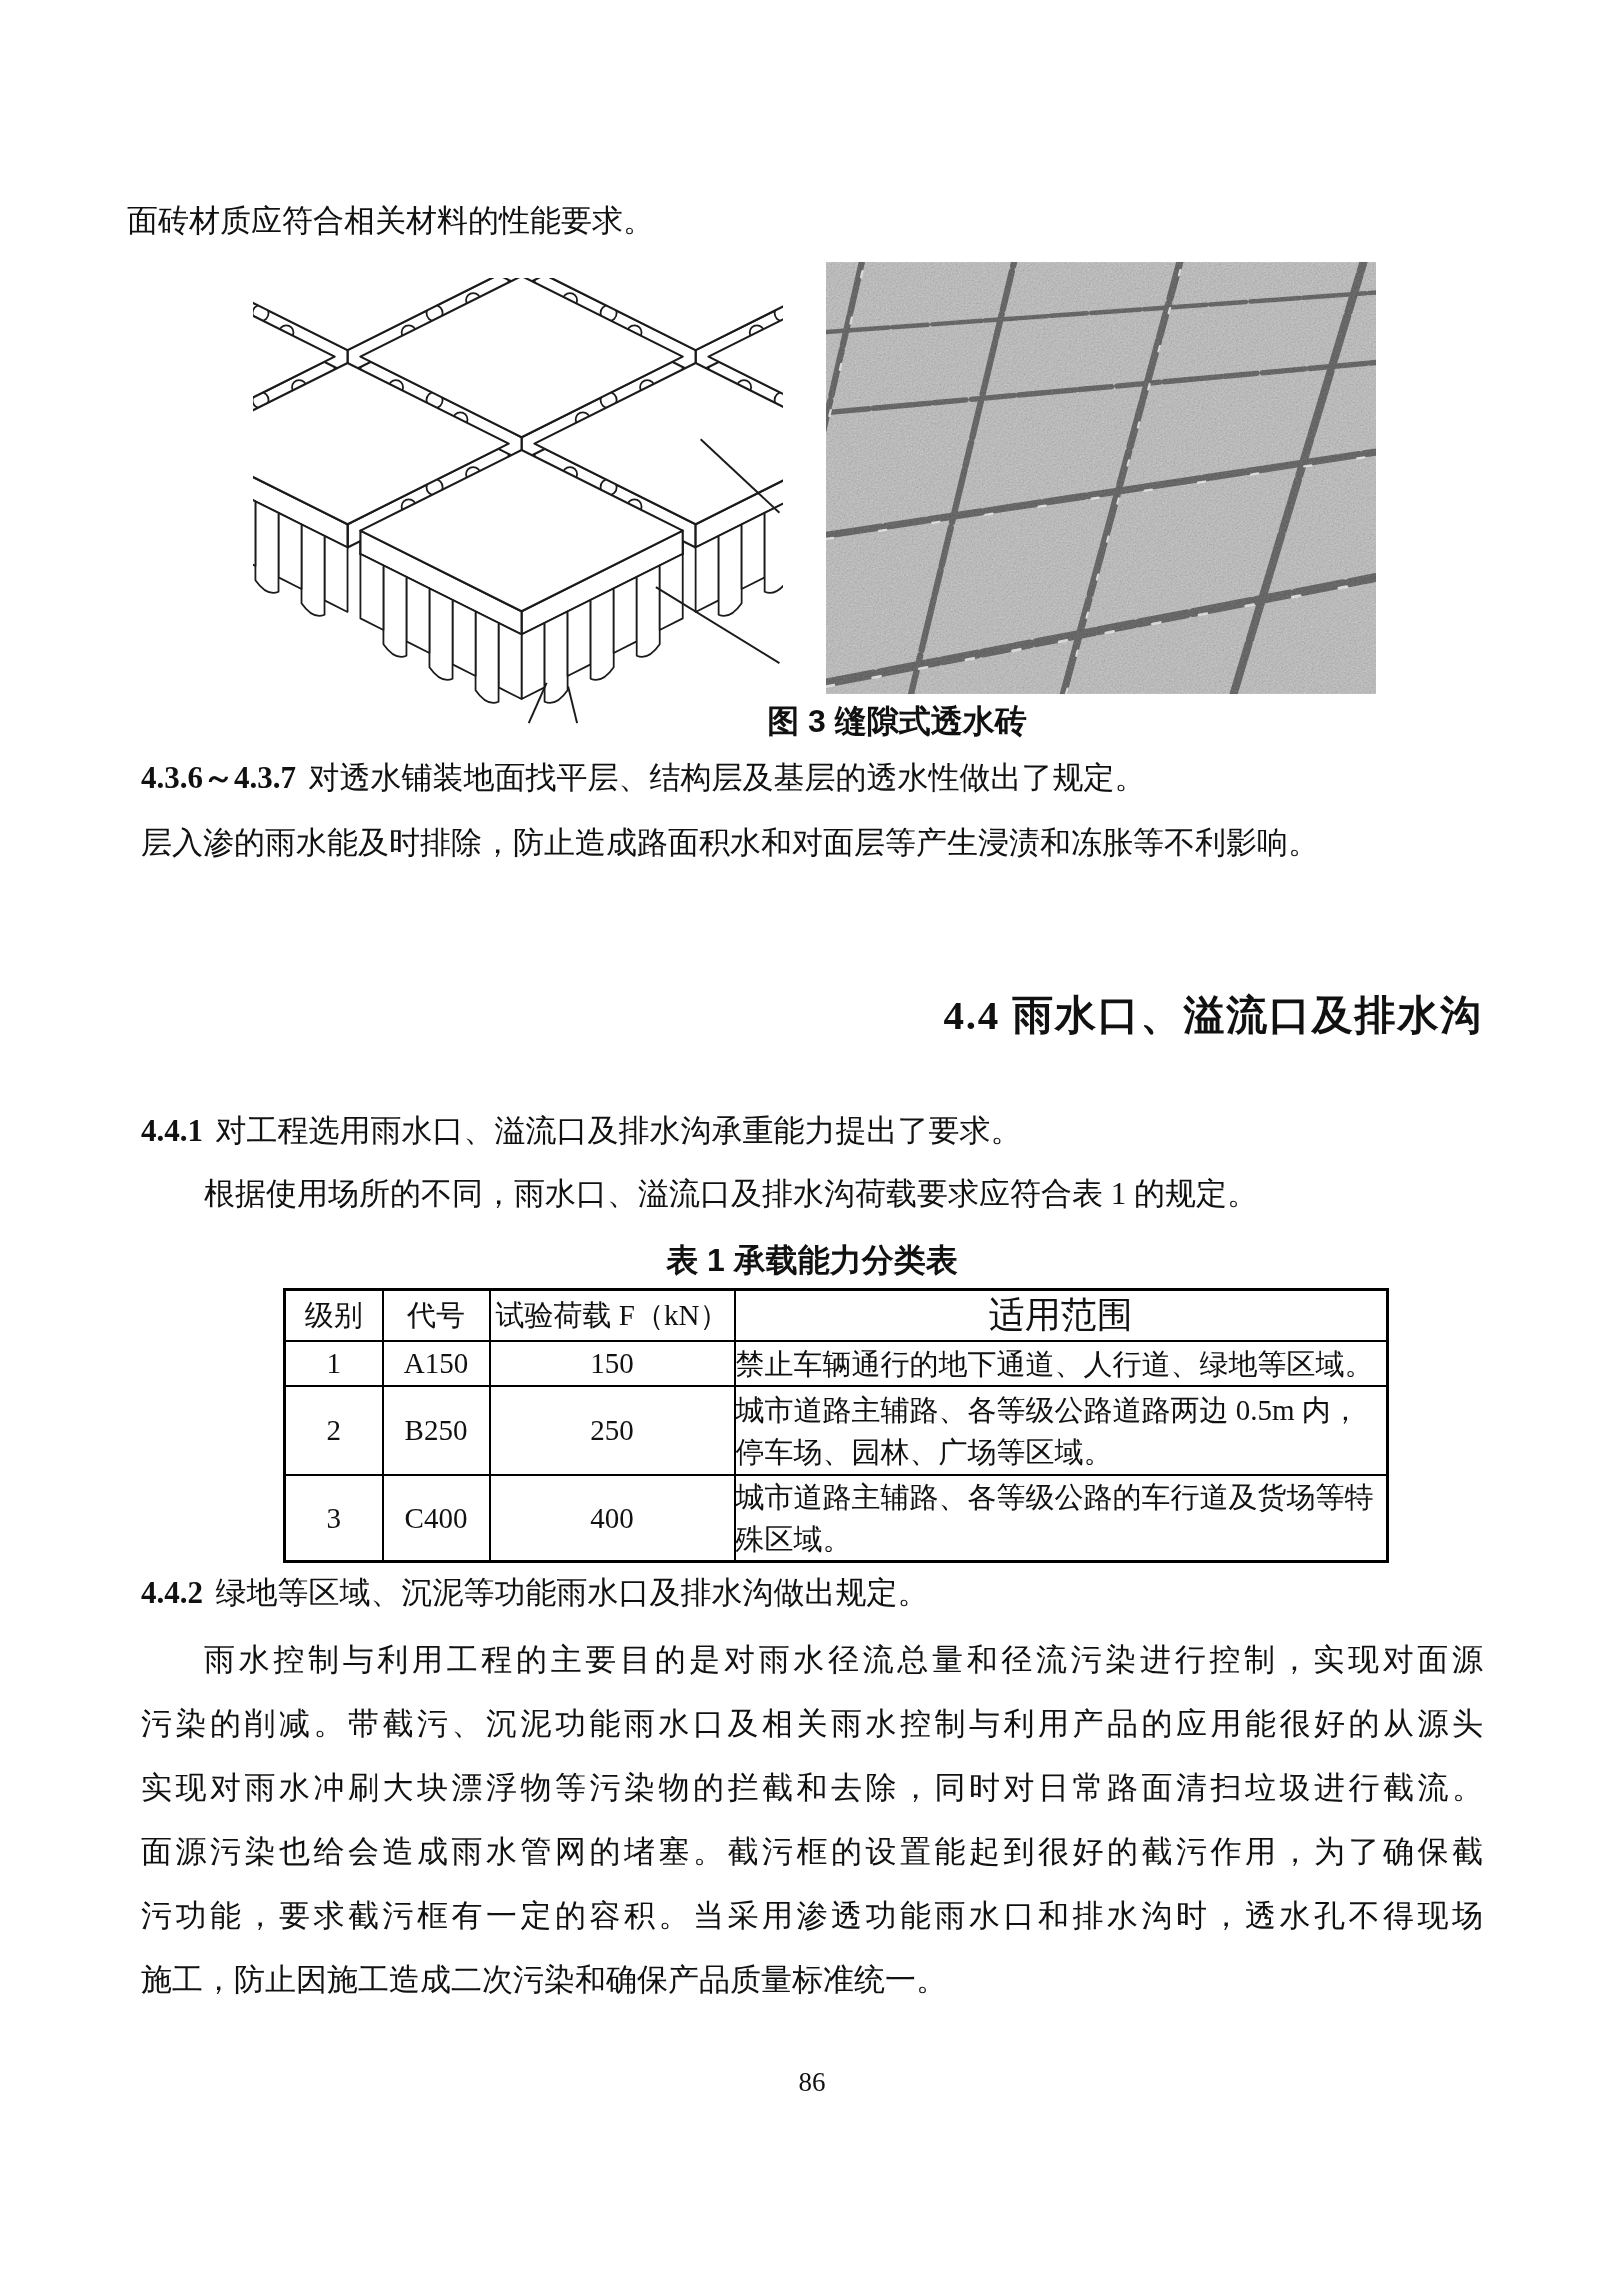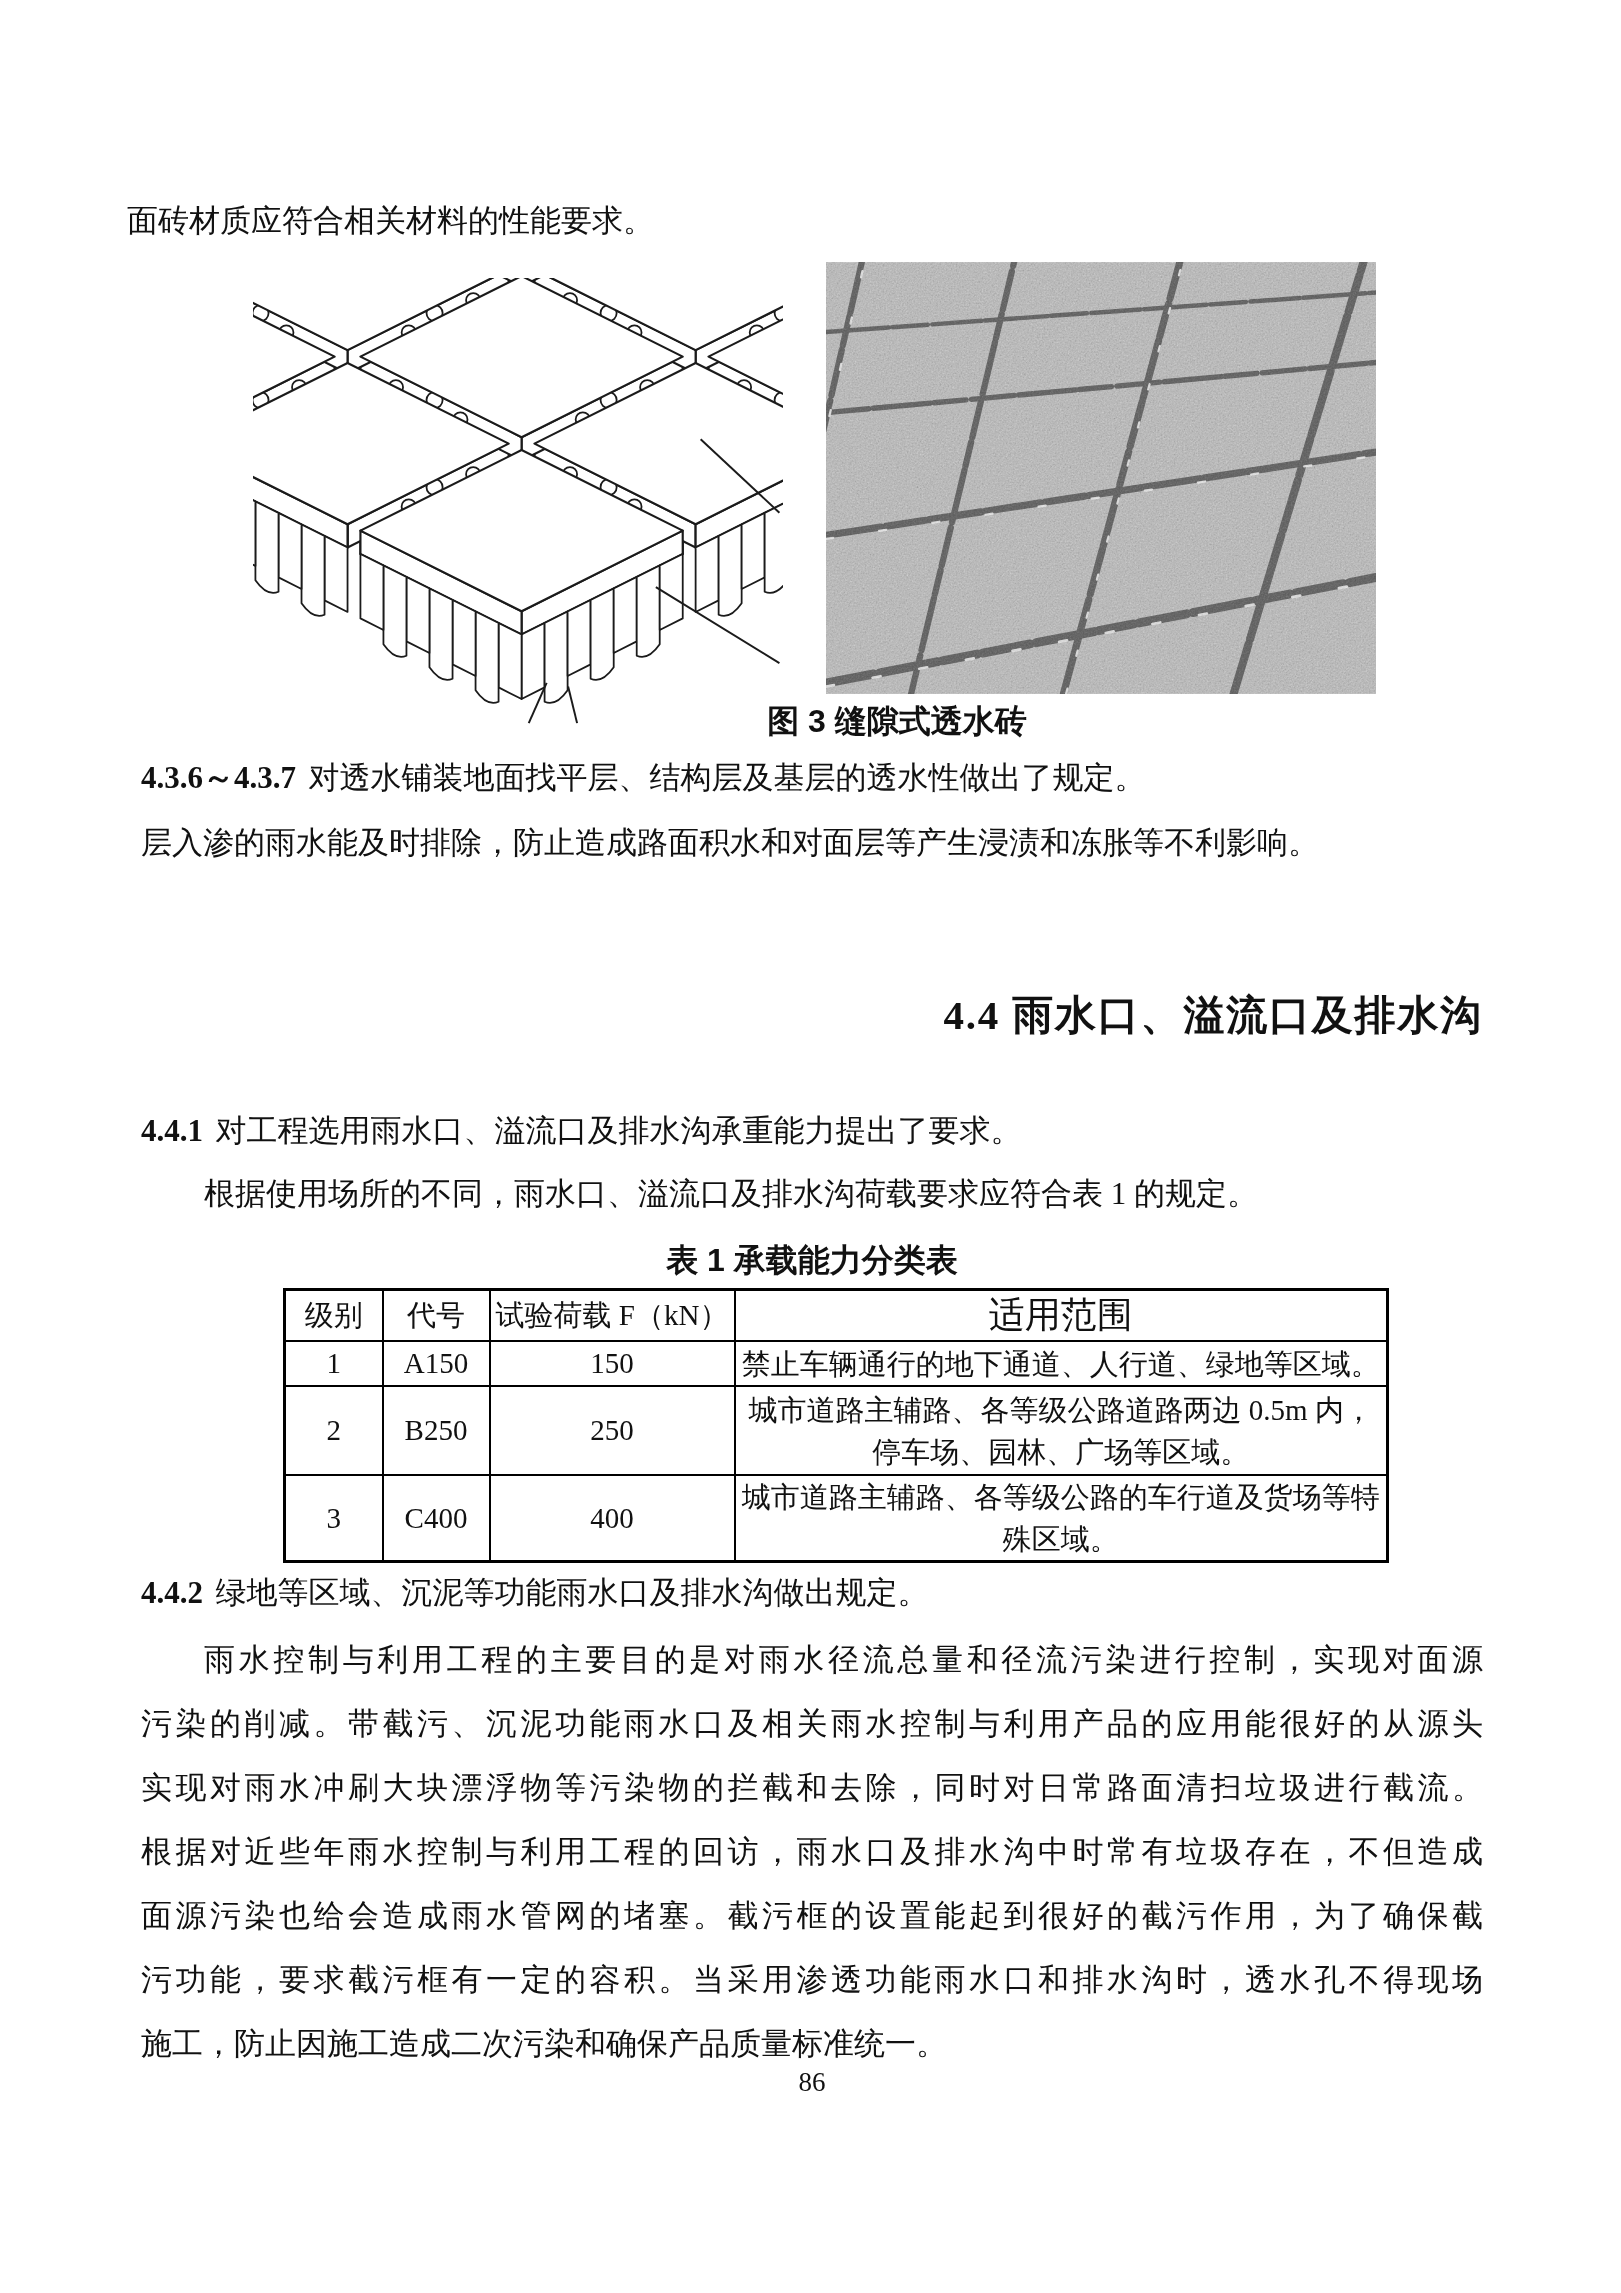--- a/index.html
+++ b/index.html
@@ -13,21 +13,21 @@
   .num{font-weight:bold;margin-right:12.5px;}
   .cap{font-family:"Liberation Sans","DejaVu Sans",sans-serif;font-weight:bold;font-size:32px;}
   .center{text-align:center;}
   .h44{font-size:41px;font-weight:bold;letter-spacing:1.8px;}
   .pagenum{font-size:27px;}
   table.ctab{border-collapse:collapse;table-layout:fixed;width:1103px;font-size:29px;}
   table.ctab th,table.ctab td{border:2.7px solid #000;padding:0;vertical-align:middle;}
   table.ctab{border:3.6px solid #000;}
   table.ctab th{font-weight:normal;text-align:center;}
   td.cc{text-align:center;}
-  td.scope{text-align:center;padding:1.8px 5.4px 1.8px 12.5px;}
+  td.scope{text-align:left;padding:1.8px 5.4px 1.8px 12.5px;}
   td.scope .sl{display:block;line-height:42px;min-height:0;}
   th.scope-h{font-size:36px;}
   .figbox{overflow:hidden;background:#fff;}
   svg .tline{fill:#ffffff;stroke:#1b1b1b;stroke-width:2.4;stroke-linejoin:round;}
   svg .leg{fill:#ffffff;stroke:#1b1b1b;stroke-width:2;stroke-linejoin:round;}
   svg .nub{fill:#ffffff;stroke:#1b1b1b;stroke-width:2;}
   svg .ldr{stroke:#1b1b1b;stroke-width:2.2;fill:none;}
 </style>
 </head>
 <body>
@@ -275,21 +275,20 @@
     </table>
 
   <div class="abs body-text" style="left:141px;top:1574px;width:1342px;">
     <span class="num">4.4.2</span><span>绿地等区域、沉泥等功能雨水口及排水沟做出规定。</span>
   </div>
 
   <div class="abs lines" style="left:141px;top:1628px;width:1342px;">
     <span class="ln jl indent">雨水控制与利用工程的主要目的是对雨水径流总量和径流污染进行控制，实现对面源</span>
     <span class="ln jl">污染的削减。带截污、沉泥功能雨水口及相关雨水控制与利用产品的应用能很好的从源头</span>
     <span class="ln jl">实现对雨水冲刷大块漂浮物等污染物的拦截和去除，同时对日常路面清扫垃圾进行截流。</span>
-    <span class="ln jl">根据对近些年雨水控制与利用工程的回访，雨水口及排水沟中时常有垃圾存在，不但造成</span>
     <span class="ln jl">面源污染也给会造成雨水管网的堵塞。截污框的设置能起到很好的截污作用，为了确保截</span>
     <span class="ln jl">污功能，要求截污框有一定的容积。当采用渗透功能雨水口和排水沟时，透水孔不得现场</span>
     <span class="ln">施工，防止因施工造成二次污染和确保产品质量标准统一。</span>
   </div>
 
   <div class="abs pagenum center" style="left:141px;top:2067px;width:1342px;">86</div>
 
 </div>
 
 

